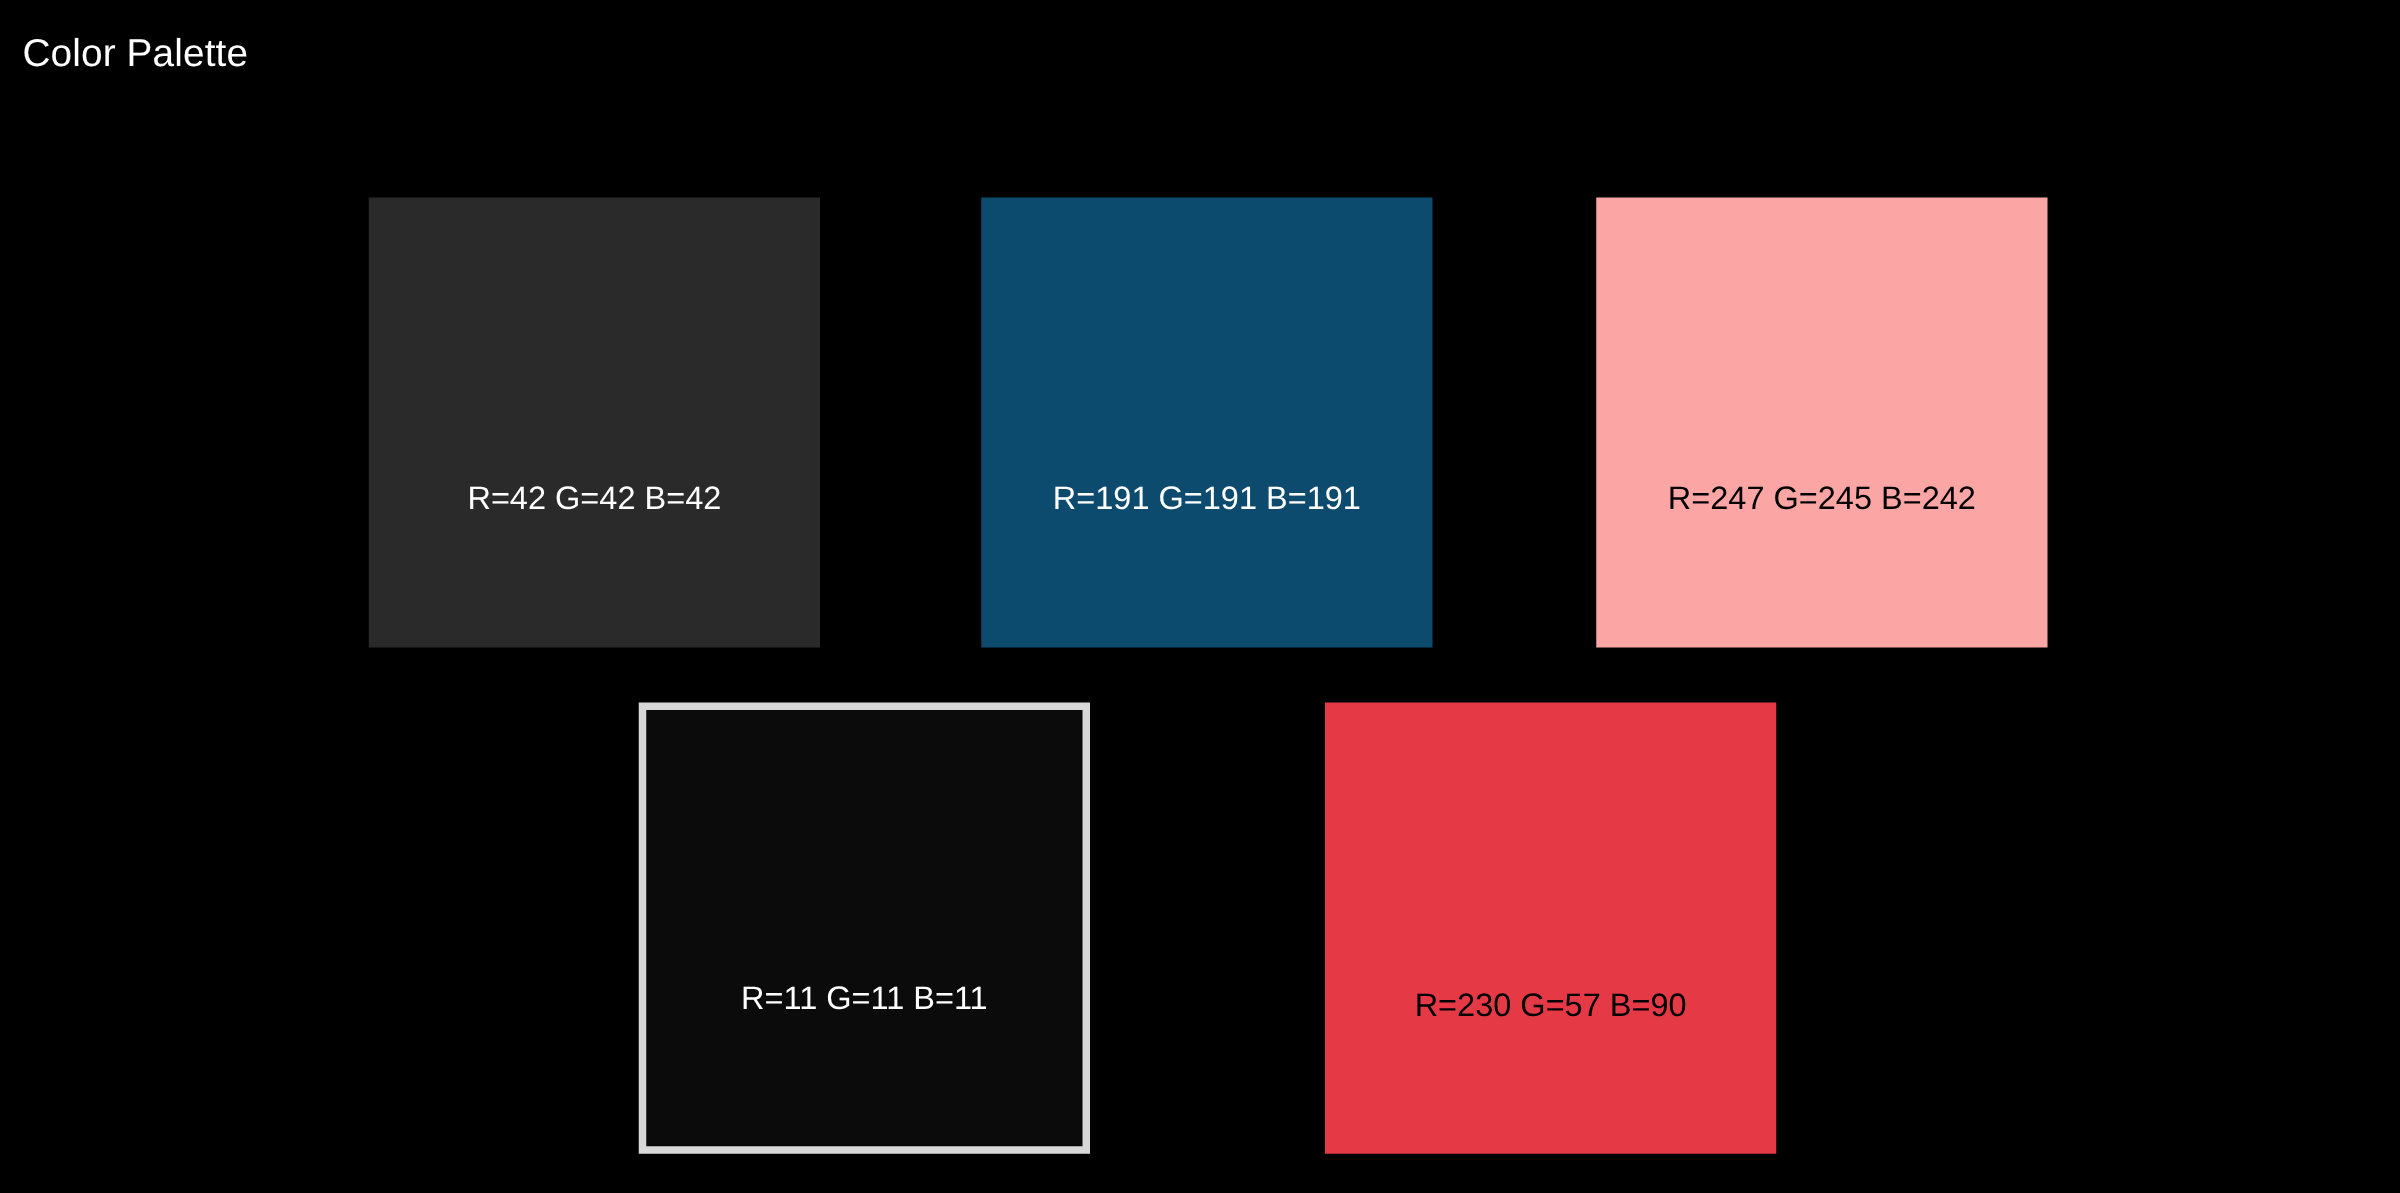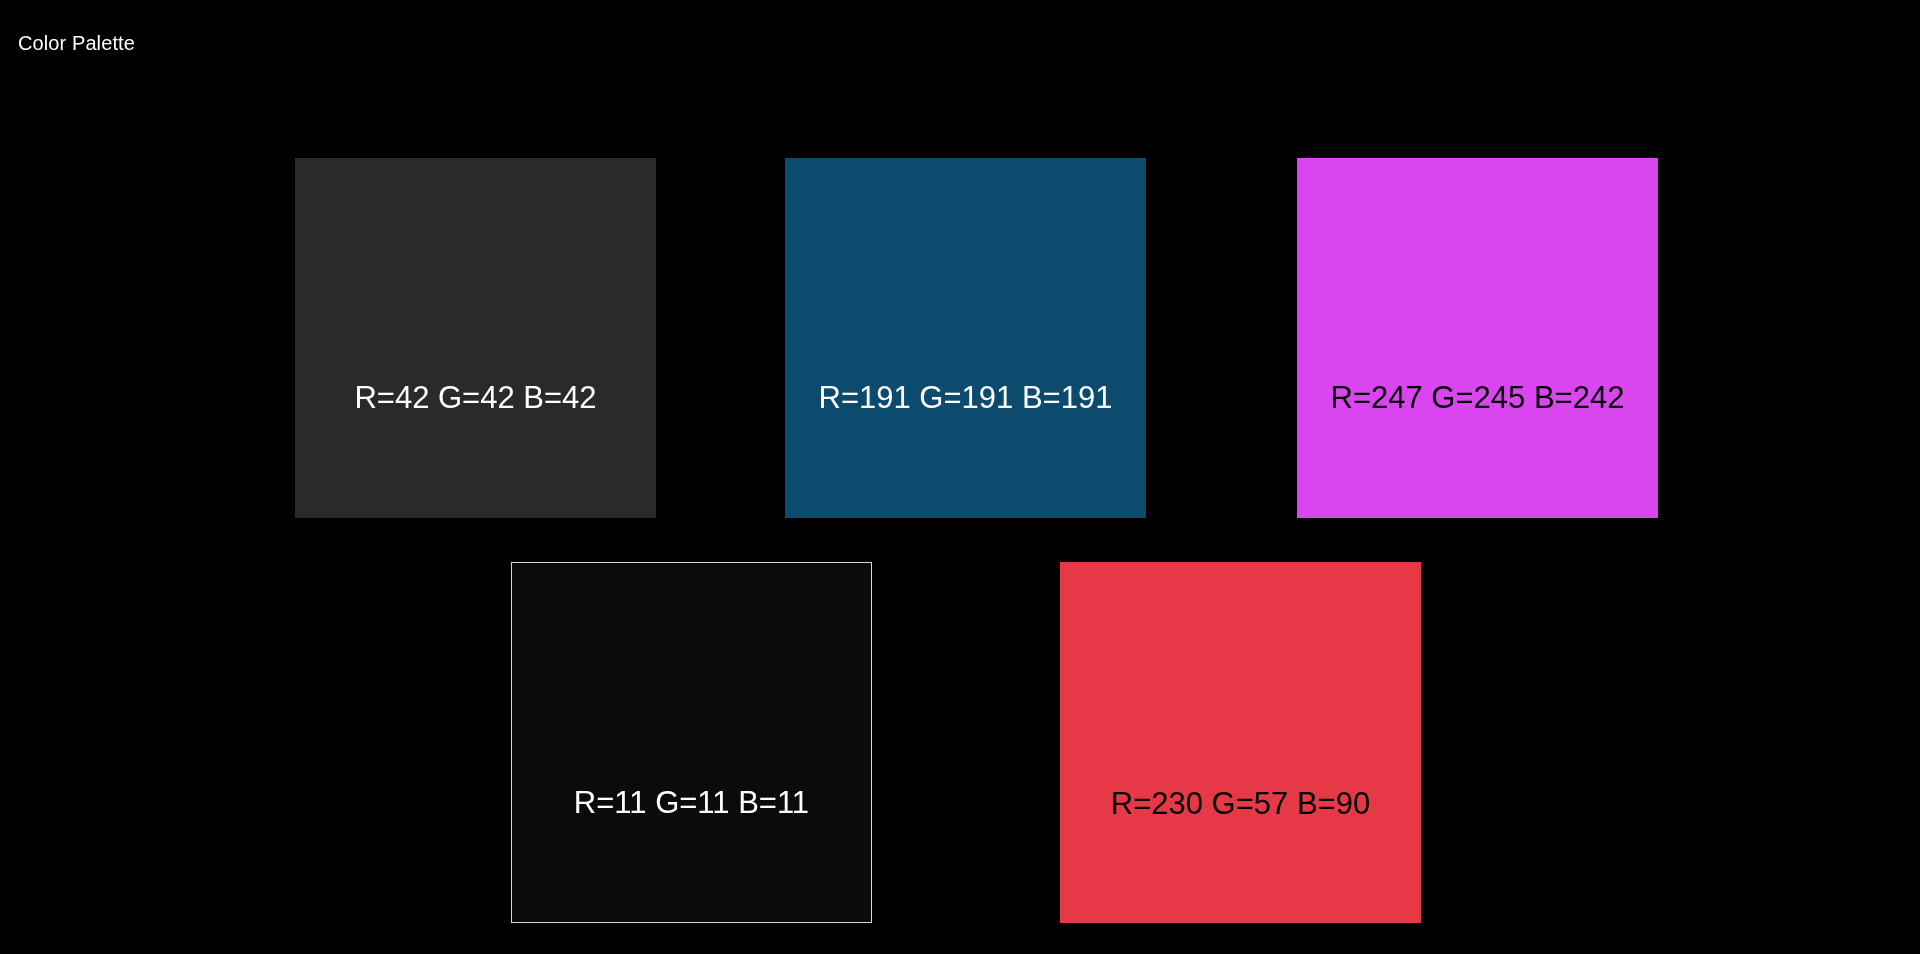--- a/index.html
+++ b/index.html
@@ -14,21 +14,21 @@
     position: relative;
     overflow: hidden;
     font-family: "Liberation Sans", sans-serif;
     -webkit-font-smoothing: antialiased;
   }
 
   #page-title {
     position: absolute;
     left: 18px;
     top: 29px;
-    font-size: 20px;
+    font-size: 31px;
     line-height: 28px;
     color: #ffffff;
     letter-spacing: 0.1px;
     white-space: nowrap;
   }
 
   #palette-grid {
     position: absolute;
     left: 0;
     top: 0;
@@ -38,21 +38,21 @@
 
   .swatch {
     position: absolute;
     box-sizing: border-box;
     display: flex;
     align-items: flex-end;
     justify-content: center;
   }
 
   .swatch-label {
-    font-size: 31px;
+    font-size: 26px;
     line-height: 30px;
     white-space: nowrap;
     padding-bottom: 0;
     position: relative;
     display: block;
     text-align: center;
   }
 
   
   .swatch.r1 {
@@ -71,39 +71,39 @@
     top: 562px;
     width: 361px;
     height: 361px;
   }
   .swatch.r2 .swatch-label { margin-bottom: 104px; }
 
   .swatch.b1 { left: 511px; }
   .swatch.b2 { left: 1060px; }
 
   .swatch.outlined {
-    border: 1px solid #eab308;
+    border: 6px solid #eab308;
   }
 </style>
 </head>
 <body style="background-color: rgb(0, 0, 0);">
 
 <div id="page-title" style="color: rgb(255, 255, 255);">Color Palette</div>
 
 <div id="palette-grid">
 
   <div class="swatch r1 c1" style="background-color: rgb(42, 42, 42);">
     <span class="swatch-label" style="color: rgb(255, 255, 255);">R=42 G=42 B=42</span>
   </div>
 
   <div class="swatch r1 c2" style="background-color: #0c4a6e;">
     <span class="swatch-label" style="color: rgb(255, 255, 255);">R=191 G=191 B=191</span>
   </div>
 
-  <div class="swatch r1 c3" style="background-color: #d946ef; margin-left: 20px;">
+  <div class="swatch r1 c3" style="background-color: #fca5a5;">
     <span class="swatch-label" style="color: rgb(0, 0, 0);">R=247 G=245 B=242</span>
   </div>
 
   <div class="swatch r2 b1 outlined" style="background-color: rgb(11, 11, 11); border-color: rgb(216, 216, 216);">
     <span class="swatch-label" style="color: rgb(255, 255, 255);">R=11 G=11 B=11</span>
   </div>
 
   <div class="swatch r2 b2" style="background-color: rgb(230, 57, 70);">
     <span class="swatch-label" style="color: rgb(0, 0, 0);">R=230 G=57 B=90</span>
   </div>

